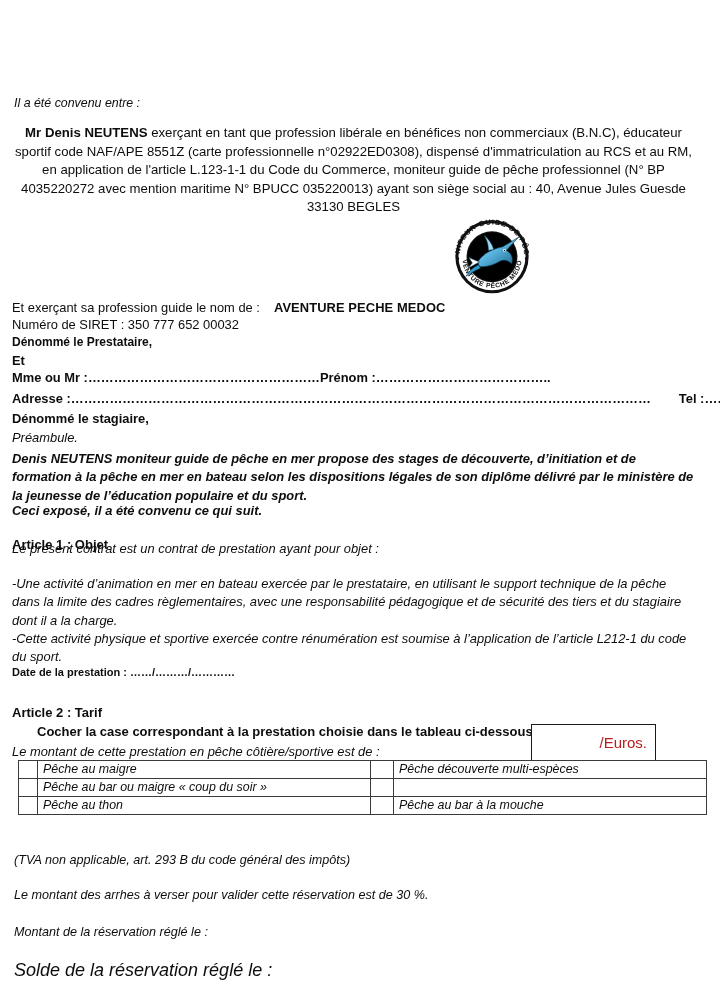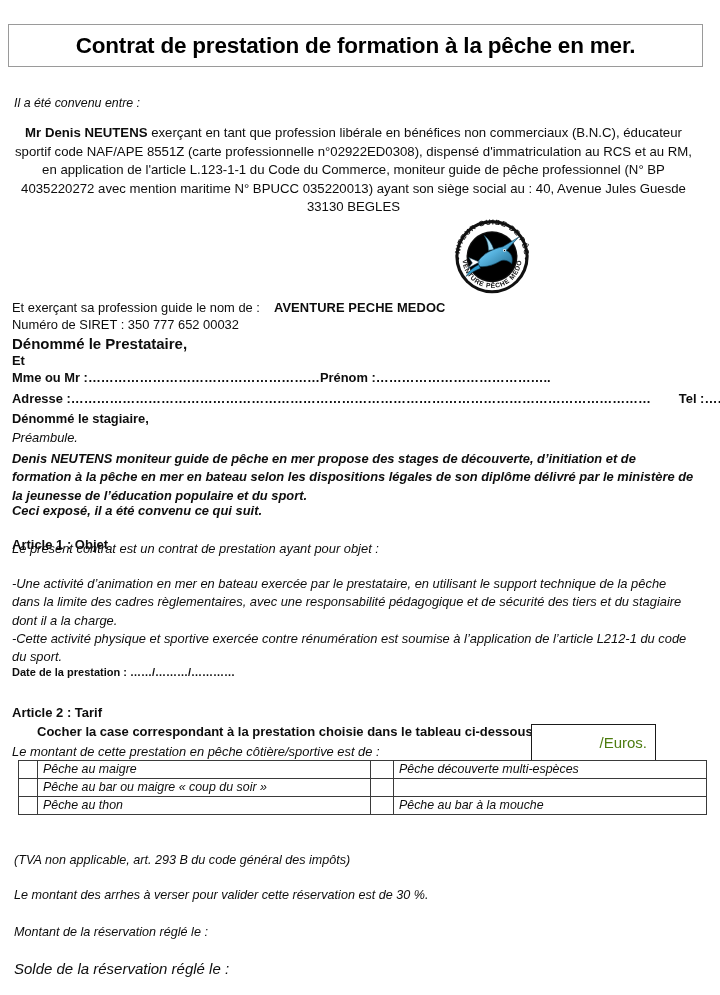--- a/index.html
+++ b/index.html
@@ -69,21 +69,21 @@
     top: 212px;
     width: 90px;
     height: 84px;
   }
   .logo-svg { display: block; width: 90px; height: 84px; }
 
   
   .p-nom { left: 12px; top: 300px; font-size: 12.9px; }
   .p-nom .val { font-weight: bold; margin-left: 14px; letter-spacing: 0.1px; }
   .p-siret { left: 12px; top: 317px; font-size: 12.9px; text-align: center; }
-  .p-presta { left: 12px; top: 335px; font-size: 15px; font-weight: bold; }
+  .p-presta { left: 12px; top: 335px; font-size: 12px; font-weight: bold; }
   .p-et { left: 12px; top: 353px; font-size: 12.9px; font-weight: bold; }
 
   .p-mme { left: 12px; top: 370px; font-size: 12.9px; font-weight: bold; white-space: nowrap; }
   .p-adr { left: 12px; top: 391px; font-size: 12.9px; font-weight: bold; white-space: nowrap; }
   .p-adr .tel { margin-left: 28px; }
   .p-stag { left: 12px; top: 411px; font-size: 12.9px; font-weight: bold; }
   .p-pre  { left: 12px; top: 430px; font-size: 12.9px; font-style: italic; }
 
   .p-preamb {
     left: 12px; top: 450px;
@@ -117,21 +117,21 @@
     left: 531px; top: 724px;
     width: 125px; height: 37px;
     border: 1px solid #1a1a1a;
     box-sizing: border-box;
     display: flex;
     align-items: center;
     justify-content: flex-end;
     padding-right: 8px;
     background: #fff;
   }
-  .euro-text { font-size: 15px; color: #4d7c0f; margin-left: 26px; }
+  .euro-text { font-size: 15px; color: #b91c1c; margin-left: 26px; }
 
   
   .tarif-table {
     position: absolute;
     left: 18px; top: 760px;
     width: 674px;
     border-collapse: collapse;
     table-layout: fixed;
     background: #fff;
   }
@@ -146,32 +146,29 @@
   }
   .tarif-table td.chk { width: 18px; padding: 0; }
   .tarif-table td.lbl-l { width: 327px; }
   .tarif-table td.chk2 { width: 22px; padding: 0; }
   .tarif-table td.lbl-r { width: 307px; }
 
   
   .p-tva  { left: 14px; top: 853px; font-size: 12.6px; font-style: italic; }
   .p-arrh { left: 14px; top: 888px; font-size: 12.6px; font-style: italic; }
   .p-mres { left: 14px; top: 925px; font-size: 12.6px; font-style: italic; }
-  .p-sold { left: 14px; top: 960px; font-size: 15px; font-style: italic; }
+  .p-sold { left: 14px; top: 960px; font-size: 18px; font-style: italic; }
 
   .dots { letter-spacing: 0px; }
 </style>
 </head>
 <body>
 
 <div class="page">
 
-  <div class="title-box">
-    <span class="title-text">Contrat de prestation de formation à la pêche en mer.</span>
-  </div>
 
   <div class="blk p-intro">Il a été convenu entre :</div>
 
   <div class="blk p-body">
     <span class="nm">Mr Denis NEUTENS</span><span> exerçant en tant que profession libérale en bénéfices non commerciaux (B.N.C), éducateur sportif code NAF/APE 8551Z (carte professionnelle n°02922ED0308), dispensé d'immatriculation au RCS et au RM, en application de l'article L.123-1-1 du Code du Commerce, moniteur guide de pêche professionnel (N° BP 4035220272 avec mention maritime N° BPUCC 035220013) ayant son siège social au : 40, Avenue Jules Guesde 33130 BEGLES</span>
   </div>
 
   <div class="logo-wrap">
     <svg class="logo-svg" viewBox="0 0 100 94">
       <defs>

